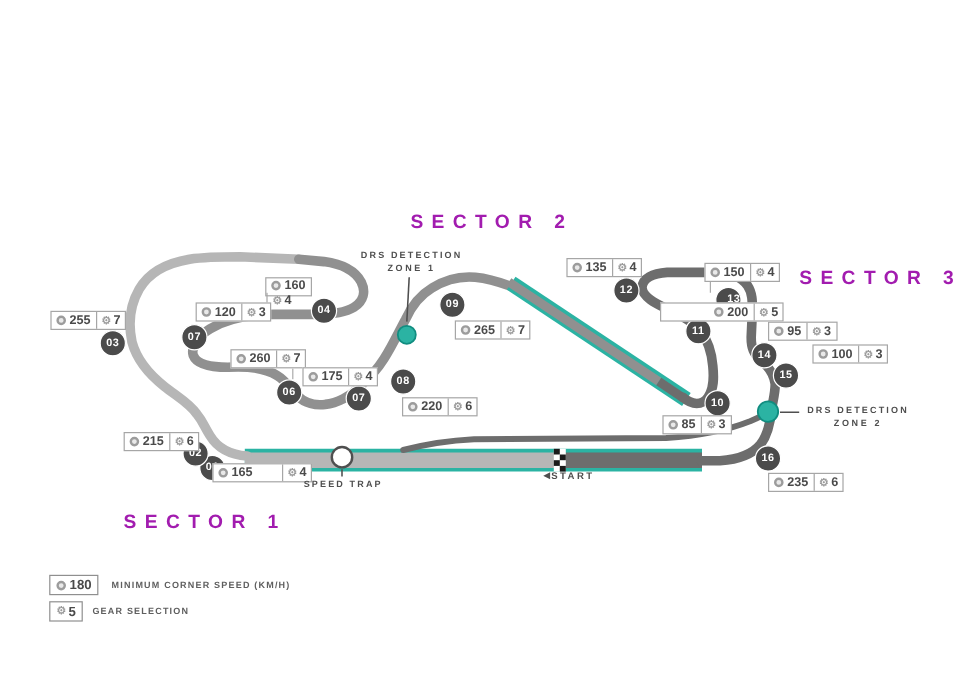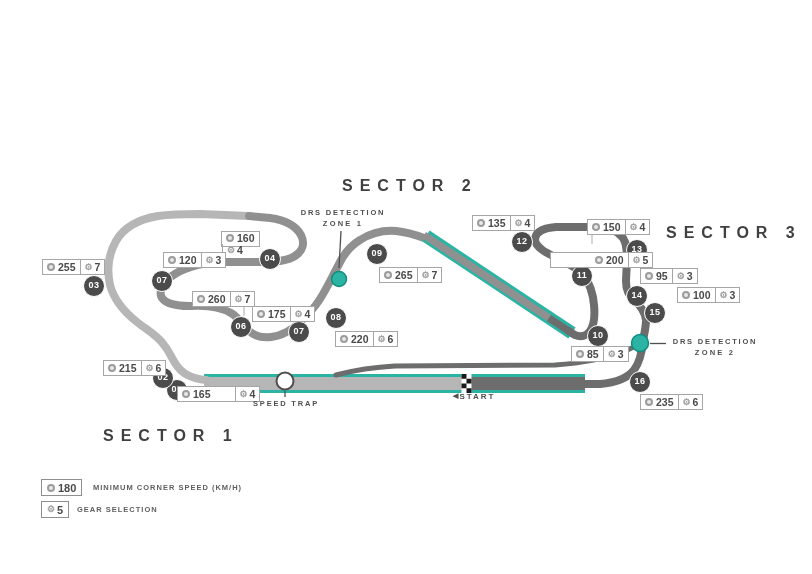--- a/index.html
+++ b/index.html
@@ -10,21 +10,21 @@
         border:1.5px solid #fff;box-sizing:border-box;color:#fff;
         font:bold 9px/19px "Liberation Sans",sans-serif;text-align:center;letter-spacing:.5px;}
   .ibox{position:absolute;display:inline-flex;align-items:stretch;background:#fff;
         border:1px solid #a6a6a6;height:16px;box-sizing:border-box;
         font:bold 10.5px "Liberation Sans",sans-serif;color:#4a4a4a;white-space:nowrap;}
   .cell{display:flex;align-items:center;padding:0 4px;}
   .cell + .cell{border-left:1px solid #a6a6a6;}
   .gauge{display:inline-block;width:8px;height:8px;border:2px solid #9c9c9c;border-radius:50%;
          box-sizing:border-box;background:#e9e9e9;margin-right:3px;flex:none;}
   .gearg{font-style:normal;font-size:9px;color:#9c9c9c;margin-right:2px;line-height:1;}
-  .sector-title{position:absolute;font:bold 16px "Liberation Sans",sans-serif;color:#404040;
+  .sector-title{position:absolute;font:bold 16px "Liberation Sans",sans-serif;color:#a21caf;
                 letter-spacing:7px;white-space:nowrap;}
   .note{position:absolute;font:bold 7.5px "Liberation Sans",sans-serif;color:#4f4f4f;
         letter-spacing:1.8px;white-space:nowrap;}
   .note .l2{display:block;text-align:center;letter-spacing:2.2px;margin-top:2px;}
   .center{text-align:center;}
   .start-label{position:absolute;font:bold 8px "Liberation Sans",sans-serif;color:#4f4f4f;
                letter-spacing:2px;white-space:nowrap;}
   .start-label .arrow{font-size:7px;letter-spacing:1px;vertical-align:1px;}
   .legend-box{position:absolute;display:inline-flex;align-items:center;background:#fff;
               border:1px solid #8f8f8f;height:17px;box-sizing:border-box;padding:0 5px;
@@ -94,21 +94,21 @@
   <div class="turn" style="left:83px;top:275px;">03</div>
   <div class="turn" style="left:259px;top:248px;">04</div>
   <div class="turn" style="left:151px;top:270px;">07</div>
   <div class="turn" style="left:230px;top:316px;">06</div>
   <div class="turn" style="left:288px;top:321px;">07</div>
   <div class="turn" style="left:325px;top:307px;">08</div>
   <div class="turn" style="left:366px;top:243px;">09</div>
   <div class="turn" style="left:587px;top:325px;">10</div>
   <div class="turn" style="left:571px;top:265px;">11</div>
   <div class="turn" style="left:511px;top:231px;">12</div>
-  <div class="turn" style="left:626px;top:239px;">13</div>
+  <div class="turn" style="left:596px;top:239px;text-align:right;">13</div>
   <div class="turn" style="left:626px;top:285px;">14</div>
   <div class="turn" style="left:644px;top:302px;">15</div>
   <div class="turn" style="left:629px;top:371px;">16</div>
 
   <div class="ibox" style="left:177px;top:386px;gap:20px;">
     <span class="cell">
         <i class="gauge"></i>
         <b>165</b>
       </span>
     <span class="cell">
@@ -189,21 +189,21 @@
   <div class="ibox" style="left:379px;top:267px;">
     <span class="cell">
         <i class="gauge"></i>
         <b>265</b>
       </span>
     <span class="cell">
         <i class="gearg">⚙</i>
         <b>7</b>
       </span>
   </div>
-  <div class="ibox" style="left:571px;top:346px;">
+  <div class="ibox" style="left:552px;top:346px;">
     <span class="cell">
         <i class="gauge"></i>
         <b>85</b>
       </span>
     <span class="cell">
         <i class="gearg">⚙</i>
         <b>3</b>
       </span>
   </div>
   <div class="ibox" style="left:550px;top:252px;padding-left:40px;">

